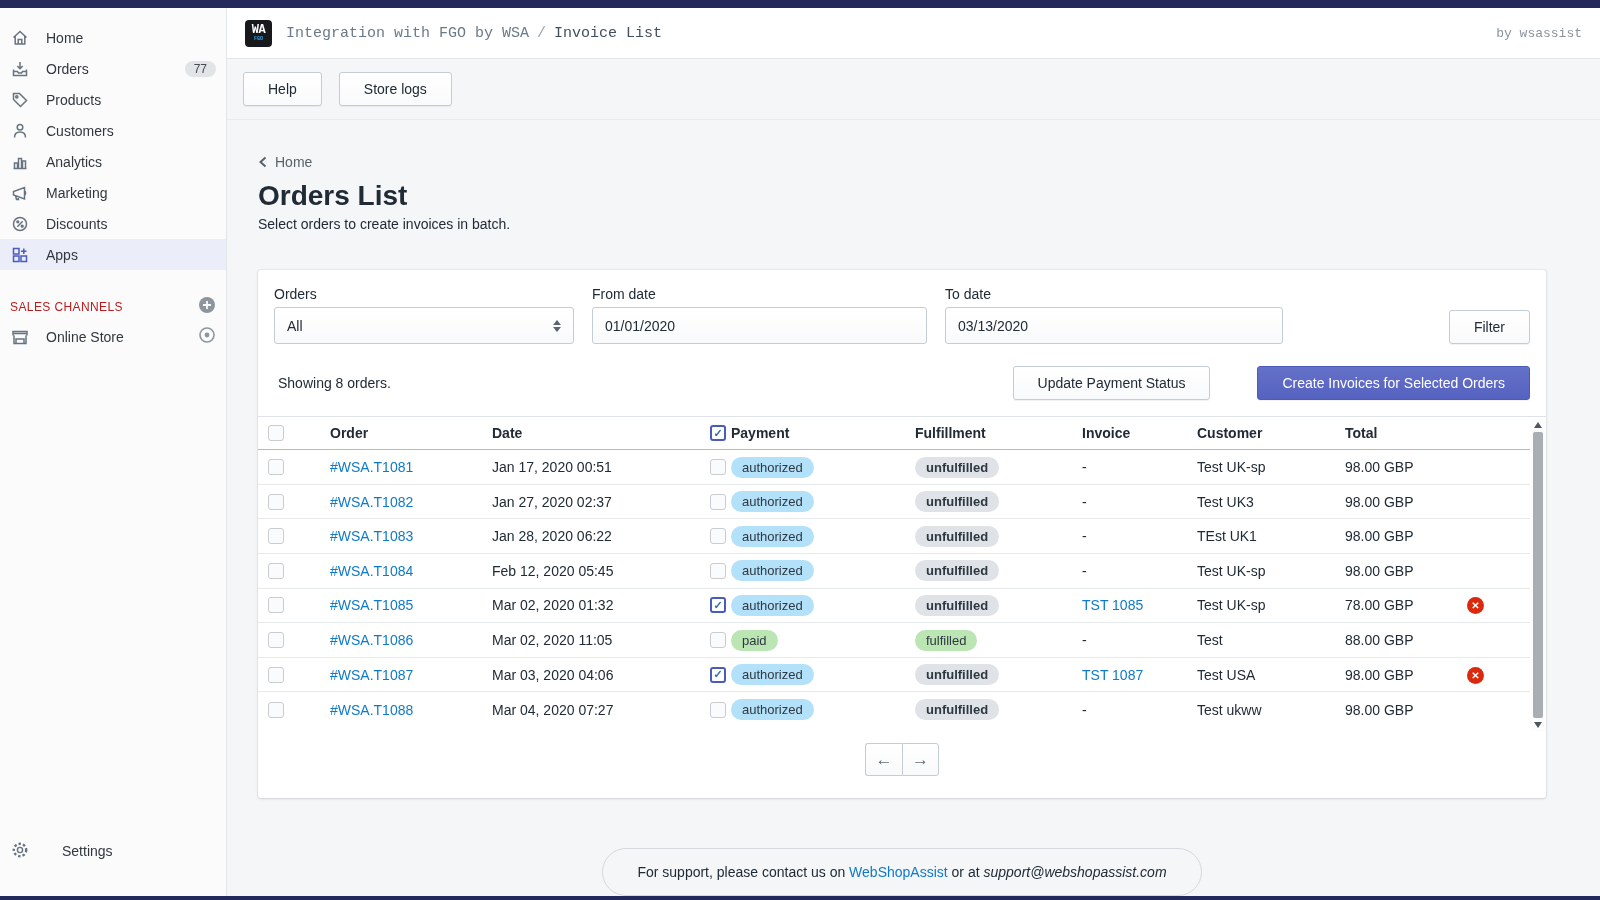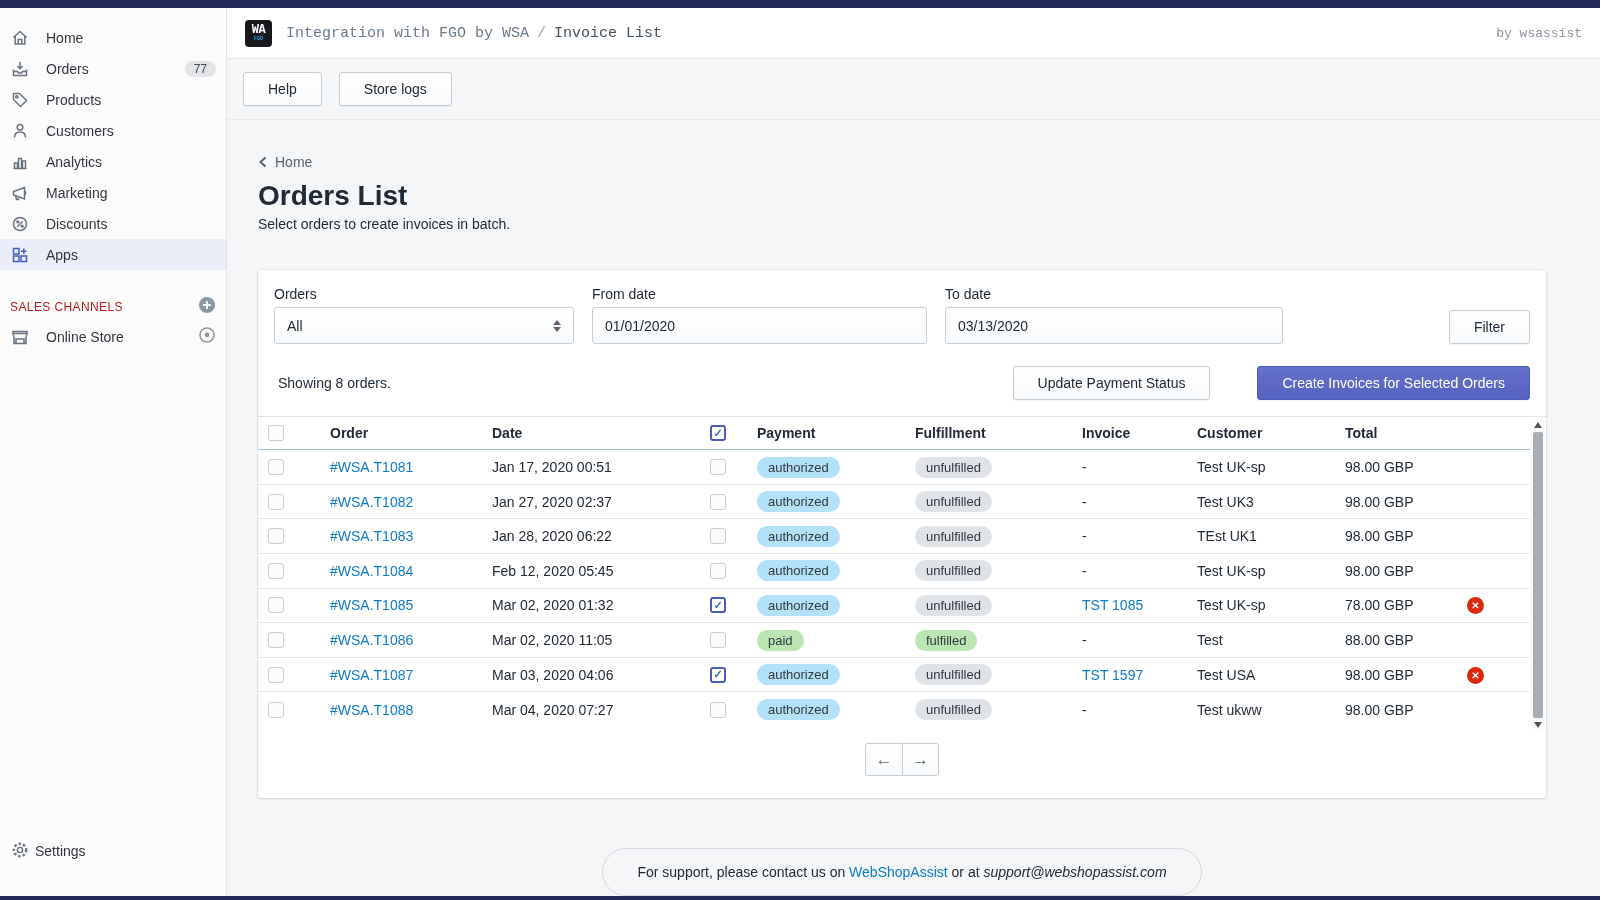--- a/index.html
+++ b/index.html
@@ -19,21 +19,21 @@
     align-items:center; justify-content:center; }
   .nav-item svg { stroke:#677480; fill:none; stroke-width:1.5; }
   .nav-item.active { background:#ebeef9; }
   .nav-item.active svg { stroke:#4a5bc0; }
   .nav-badge { margin-left:auto; background:#e2e4e7; color:#454d54; font-size:12px;
     padding:1px 9px; border-radius:10px; font-weight:400; }
   .sc-heading { display:flex; align-items:center; margin:26px 10px 4px 10px; }
   .sc-heading span { font-size:12px; color:#b91c1c; letter-spacing:.4px; font-weight:500; }
   .sc-plus { margin-left:auto; }
   .sidebar-spacer { flex:1; }
-  .settings-row { display:flex; align-items:center; gap:5px; height:34px;
+  .settings-row { display:flex; align-items:center; gap:32px; height:34px;
     padding:0 10px; margin-bottom:28px; font-size:14px; font-weight:500; color:#32373e; cursor:pointer;}
   .settings-row svg { stroke:#677480; fill:none; stroke-width:1.4; }
 
   
   .main { flex:1; display:flex; flex-direction:column; background:#f4f6f8; overflow:hidden; }
   .main-header { height:52px; background:#fff; border-bottom:1px solid #e4e7ea;
     display:flex; align-items:center; padding:0 18px;font-family:Liberation Mono, monospace; }
   .app-icon { width:27px; height:27px; background:#17191d; border-radius:4px;
     display:flex; flex-direction:column; align-items:center; justify-content:center; line-height:1; }
   .app-icon .wa { color:#fff; font-weight:700; font-size:12px; letter-spacing:-.5px; }
@@ -89,25 +89,25 @@
     align-items:center; }
   .thead { height:33px; border-bottom:1px solid #a9bfd0; font-weight:700; font-size:14px; }
   .tbody .trow { height:34.6px; border-bottom:1px solid #e7eaed; font-size:14px; }
   .tbody .trow:last-child { border-bottom:none; }
   .cell-check { display:flex; justify-content:flex-start; padding-left:10px; }
   .checkbox { width:16px; height:16px; border:1px solid #c9ccd0; border-radius:3px;
     background:#fafbfc; display:inline-flex; align-items:center; justify-content:center;
     font-size:11px; cursor:pointer; }
   .checkbox.checked { border:2px solid #4a5bc0; background:#fff; color:#3b6fb5; font-weight:700; }
   .checkbox.checked::after { content:"✓"; }
-  .pay-cell { display:flex; align-items:center; gap:31px; }
+  .pay-cell { display:flex; align-items:center; gap:5px; }
   .link { color:#0f7ac9; cursor:pointer; text-decoration:none; }
   .badge { display:inline-block; padding:3px 11px; border-radius:11px; font-size:13px; color:#2d3840; }
   .badge-blue { background:#b4e1fa; }
-  .badge-gray { background:#dfe3e8; }
+  .badge-gray { background:#dfe3e8;font-weight:bold; }
   .badge-green { background:#bbe5b3; }
   .err-icon { width:17px; height:17px; border-radius:50%; background:#dc290e; color:#fff;
     font-size:10px; font-weight:700; display:inline-flex; align-items:center; justify-content:center; }
 
   .vscroll { position:absolute; top:2px; right:1px; width:14px; height:312px;
     background:#fcfcfc; display:flex; flex-direction:column; align-items:center; }
   .vscroll .arr-up { width:0;height:0;border-left:4px solid transparent;
     border-right:4px solid transparent;border-bottom:6px solid #4e565e; margin:3px 0 4px; }
   .vscroll .arr-dn { width:0;height:0;border-left:4px solid transparent;
     border-right:4px solid transparent;border-top:6px solid #4e565e; margin:4px 0 3px; }
@@ -431,21 +431,21 @@
     <span class="cell-check">
                   <span class="checkbox"></span>
                 </span>
     <span class="link">#WSA.T1087</span>
     <span>Mar 03, 2020 04:06</span>
     <span class="pay-cell">
       <span class="checkbox checked"></span>
       <span class="badge badge-blue">authorized</span>
     </span>
     <span><span class="badge badge-gray">unfulfilled</span></span>
-    <span class="link">TST 1597</span>
+    <span class="link">TST 1087</span>
     <span>Test USA</span>
     <span>98.00 GBP</span>
     <span><span class="err-icon">✕</span></span>
   </div>
 
   <div class="trow">
     <span class="cell-check">
                   <span class="checkbox"></span>
                 </span>
     <span class="link">#WSA.T1088</span>

